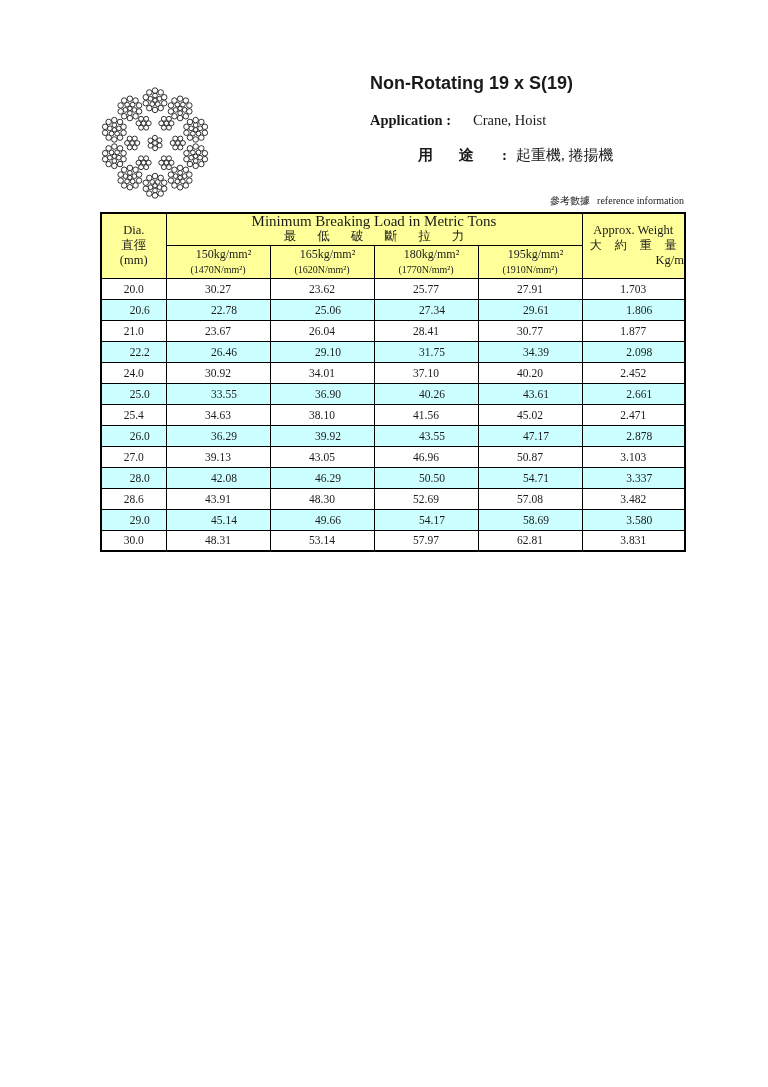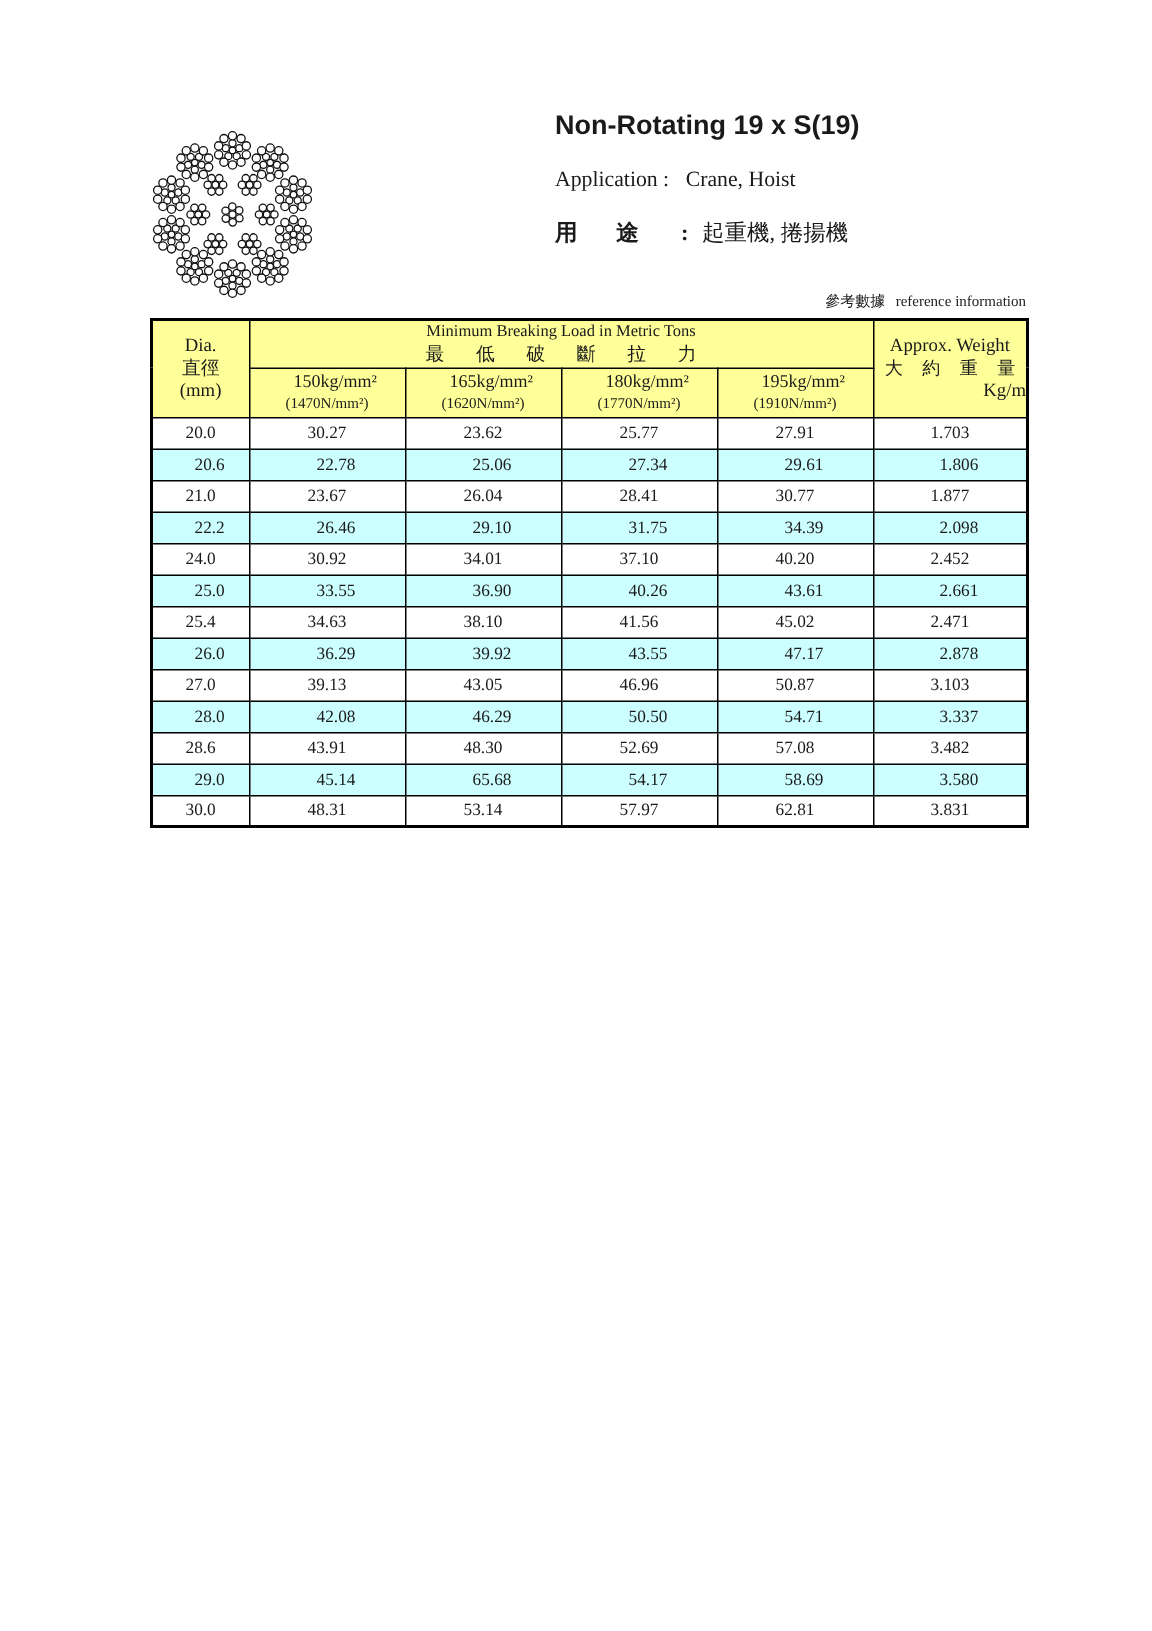--- a/index.html
+++ b/index.html
@@ -41,36 +41,37 @@
     white-space: nowrap;
   }
 
   .app-line {
     position: absolute;
     left: 370px;
     top: 112px;
     font-size: 14.5px;
     white-space: nowrap;
   }
-  .app-line .lbl { font-weight: normal; margin-right: 11px; }
+  .app-line .lbl { font-weight: bold; margin-right: 22px; }
 
   .usage-line {
     position: absolute;
     left: 370px;
     top: 146px;
     font-size: 15px;
     white-space: nowrap;
     display: flex;
     align-items: baseline;
   }
   .usage-line .lbl-zh {
     font-weight: bold;
     letter-spacing: 11px;
     width: 84px;
     display: inline-block;
+    margin-left: 48px;
   }
   .usage-line .colon { font-weight: bold; margin-right: 9px; }
 
   .ref-note {
     position: absolute;
     top: 194px;
     right: 84px;
     font-size: 10px;
     white-space: nowrap;
     color: #222;
@@ -92,21 +93,21 @@
     border: 1px solid var(--border-c);
     text-align: center;
     vertical-align: middle;
     padding: 0;
     font-weight: normal;
     color: var(--text-c);
   }
   .spec thead th { background: var(--header-bg); }
 
   .spec .group-th { height: 32px; }
-  .spec .group-th .en { display: block; font-size: 11px; line-height: 15px; }
+  .spec .group-th .en { display: block; font-size: 15px; line-height: 15px; }
   .spec .group-th .zh { display: block; font-size: 12.5px; line-height: 15px; letter-spacing: 9px; text-indent: 9px; }
 
   .spec .grade-th { height: 33px; }
   .spec .grade-th .strength { display: block; font-size: 12px; line-height: 15px; margin-left: 11px; }
   .spec .grade-th .si { display: block; font-size: 10px; line-height: 15px; }
 
   .spec .dia-th .l1, .spec .dia-th .l2, .spec .dia-th .l3 {
     display: block; font-size: 12.5px; line-height: 15px;
   }
   .spec .wt-th .l1 { display: block; font-size: 12.5px; line-height: 15px; }
@@ -483,21 +484,21 @@
         <td>28.6</td>
         <td>43.91</td>
         <td>48.30</td>
         <td>52.69</td>
         <td>57.08</td>
         <td>3.482</td>
       </tr>
       <tr class="alt">
         <td>29.0</td>
         <td>45.14</td>
-        <td>65.68</td>
+        <td>49.66</td>
         <td>54.17</td>
         <td>58.69</td>
         <td>3.580</td>
       </tr>
       <tr>
         <td>30.0</td>
         <td>48.31</td>
         <td>53.14</td>
         <td>57.97</td>
         <td>62.81</td>

